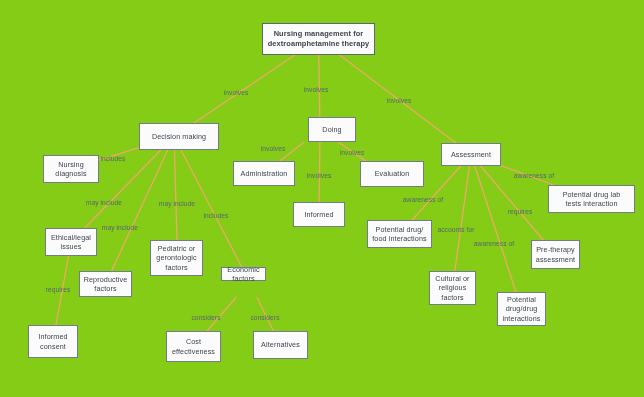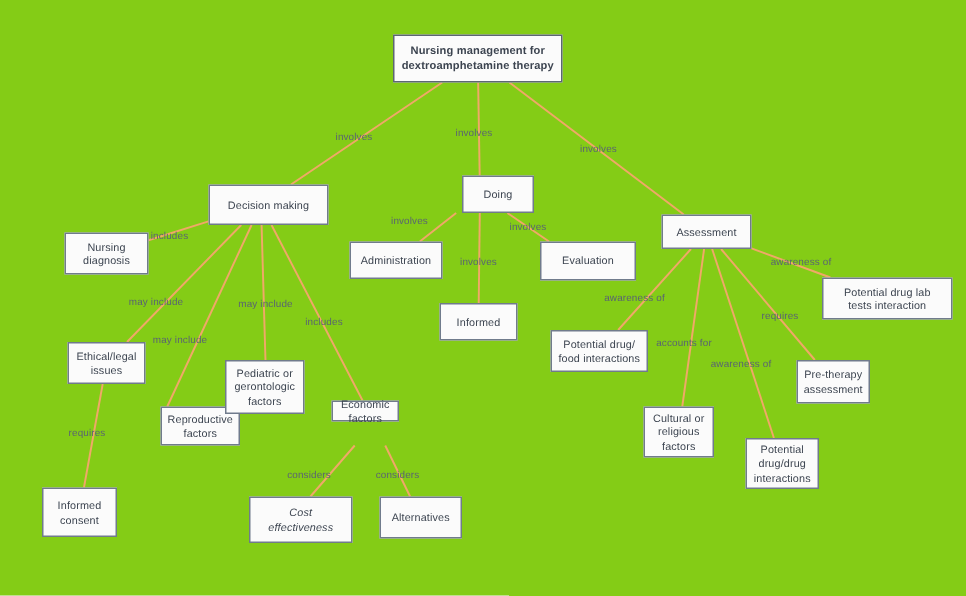--- a/index.html
+++ b/index.html
@@ -84,30 +84,30 @@
   <div id="node-layer">
       <div class="node root" style="left: 262px; top: 23px; width: 113px; height: 32px;">Nursing management for
 dextroamphetamine therapy</div>
       <div class="node" style="left: 139px; top: 123px; width: 80px; height: 27px; text-align: center;">Decision making</div>
       <div class="node" style="left: 308px; top: 117px; width: 48px; height: 25px;">Doing</div>
       <div class="node" style="left: 441px; top: 143px; width: 60px; height: 23px;">Assessment</div>
       <div class="node" style="left: 43px; top: 155px; width: 56px; height: 28px;">Nursing
 diagnosis</div>
       <div class="node" style="left: 45px; top: 228px; width: 52px; height: 28px;">Ethical/legal
 issues</div>
-      <div class="node" style="left: 79px; top: 271px; width: 53px; height: 26px; margin-left: 28px;">Reproductive
+      <div class="node" style="left: 79px; top: 271px; width: 53px; height: 26px;">Reproductive
 factors</div>
       <div class="node" style="left: 150px; top: 240px; width: 53px; height: 36px;">Pediatric or
 gerontologic
 factors</div>
       <div class="node" style="left: 221px; top: 267px; width: 45px; height: 14px;">Economic
 factors</div>
       <div class="node" style="left: 28px; top: 325px; width: 50px; height: 33px;">Informed
 consent</div>
-      <div class="node" style="left: 166px; top: 331px; width: 69px; height: 31px; font-style: italic;">Cost
+      <div class="node" style="left: 166px; top: 331px; width: 55px; height: 31px;">Cost
 effectiveness</div>
       <div class="node" style="left: 253px; top: 331px; width: 55px; height: 28px;">Alternatives</div>
       <div class="node" style="left: 233px; top: 161px; width: 62px; height: 25px;">Administration</div>
       <div class="node" style="left: 293px; top: 202px; width: 52px; height: 25px;">Informed</div>
       <div class="node" style="left: 360px; top: 161px; width: 64px; height: 26px;">Evaluation</div>
       <div class="node" style="left: 367px; top: 220px; width: 65px; height: 28px;">Potential drug/
 food interactions</div>
       <div class="node" style="left: 429px; top: 271px; width: 47px; height: 34px;">Cultural or
 religious
 factors</div>

